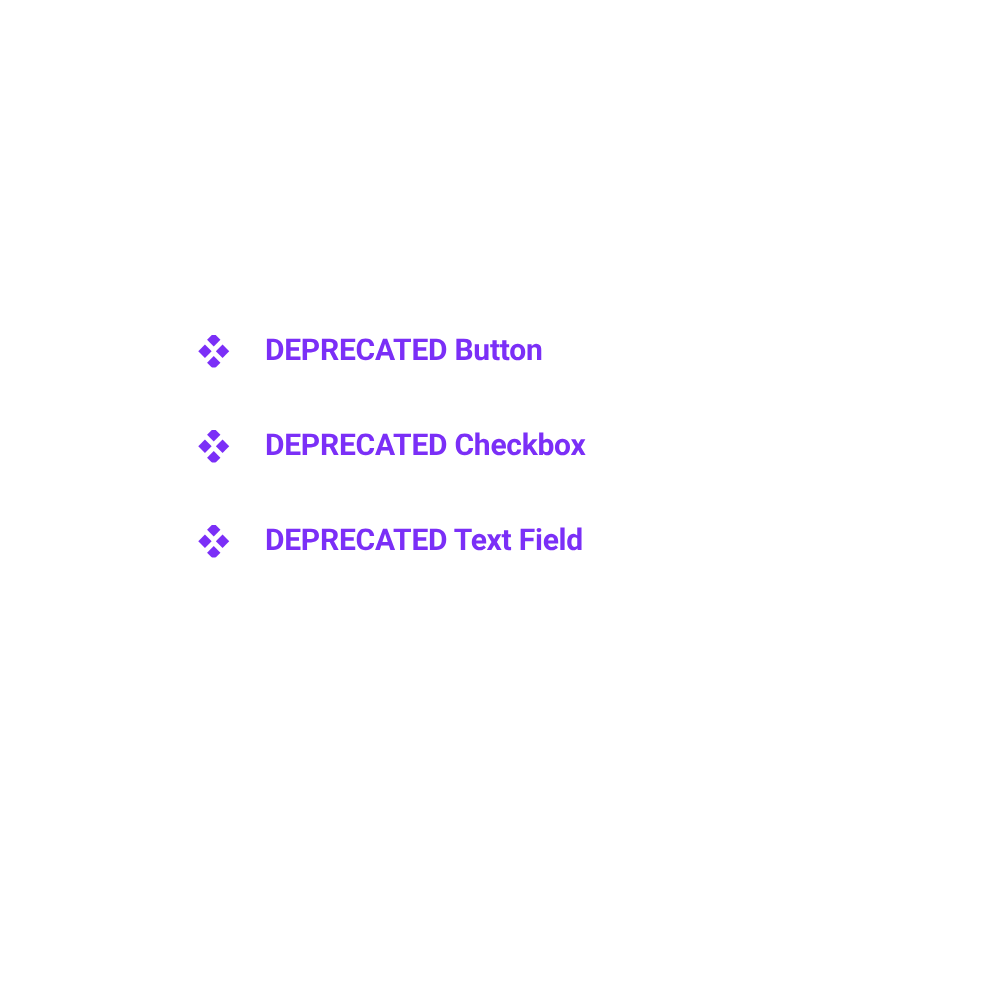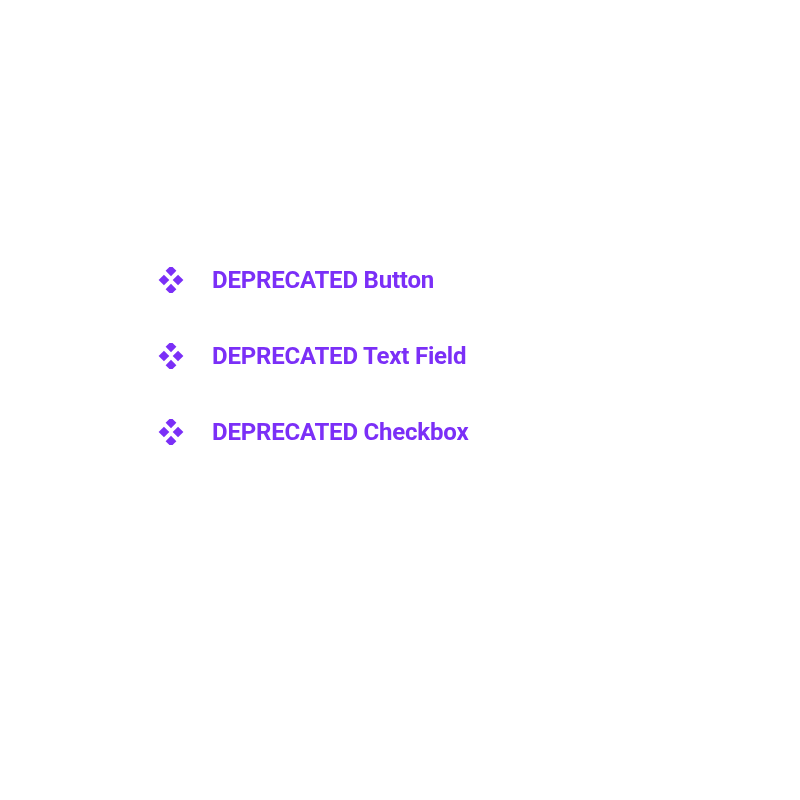--- a/index.html
+++ b/index.html
@@ -17,21 +17,21 @@
     .component-list {
       position: absolute;
       left: 158px;
       top: 266px;
       display: flex;
       flex-direction: column;
       gap: 48px;
     }
     .component-item {
       display: flex;
-      align-items: center;
+      align-items: flex-end;
       gap: 28px;
       cursor: pointer;
     }
     .component-icon {
       width: 26px;
       height: 26px;
       display: flex;
       align-items: center;
       justify-content: center;
       flex-shrink: 0;
@@ -68,28 +68,28 @@
 
   <div class="component-item">
     <span class="component-icon">
       <svg viewBox="0 0 24 24">
         <rect x="8.5" y="0" width="7" height="7" transform="rotate(45 12 3.5)"></rect>
         <rect x="2" y="8.5" width="7" height="7" transform="rotate(45 5.5 12)"></rect>
         <rect x="15" y="8.5" width="7" height="7" transform="rotate(45 18.5 12)"></rect>
         <rect x="8.5" y="17" width="7" height="7" transform="rotate(45 12 20.5)"></rect>
       </svg>
     </span>
-    <span class="component-label">DEPRECATED Text Field</span>
+    <span class="component-label">DEPRECATED Checkbox</span>
   </div>
 
   <div class="component-item">
     <span class="component-icon">
       <svg viewBox="0 0 24 24">
         <rect x="8.5" y="0" width="7" height="7" transform="rotate(45 12 3.5)"></rect>
         <rect x="2" y="8.5" width="7" height="7" transform="rotate(45 5.5 12)"></rect>
         <rect x="15" y="8.5" width="7" height="7" transform="rotate(45 18.5 12)"></rect>
         <rect x="8.5" y="17" width="7" height="7" transform="rotate(45 12 20.5)"></rect>
       </svg>
     </span>
-    <span class="component-label">DEPRECATED Checkbox</span>
+    <span class="component-label">DEPRECATED Text Field</span>
   </div>
 
 </div>
 
 </body></html>

